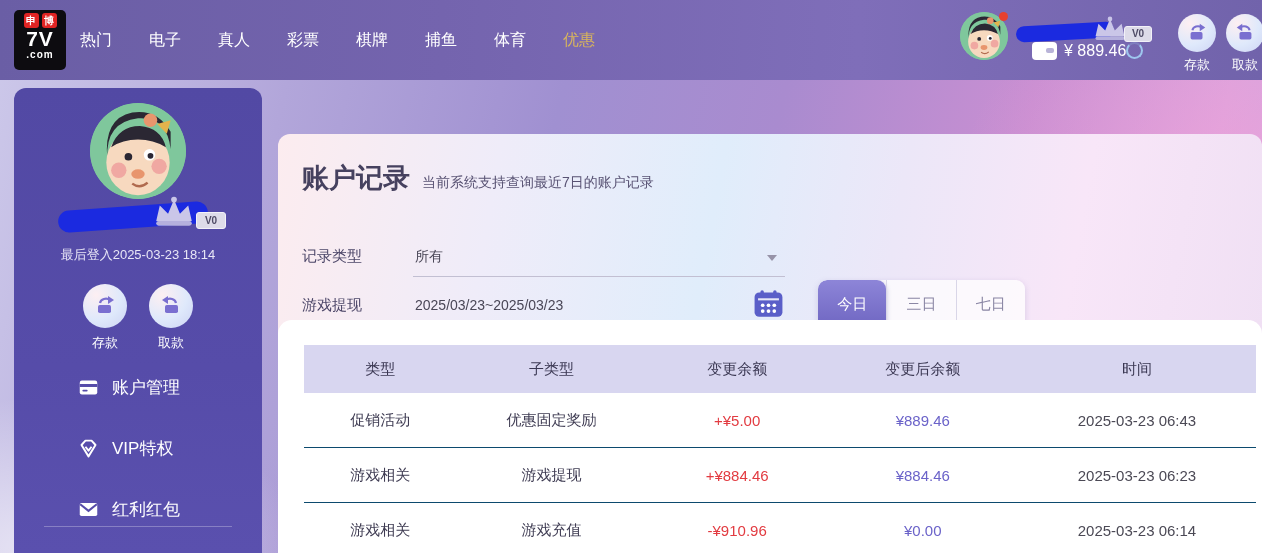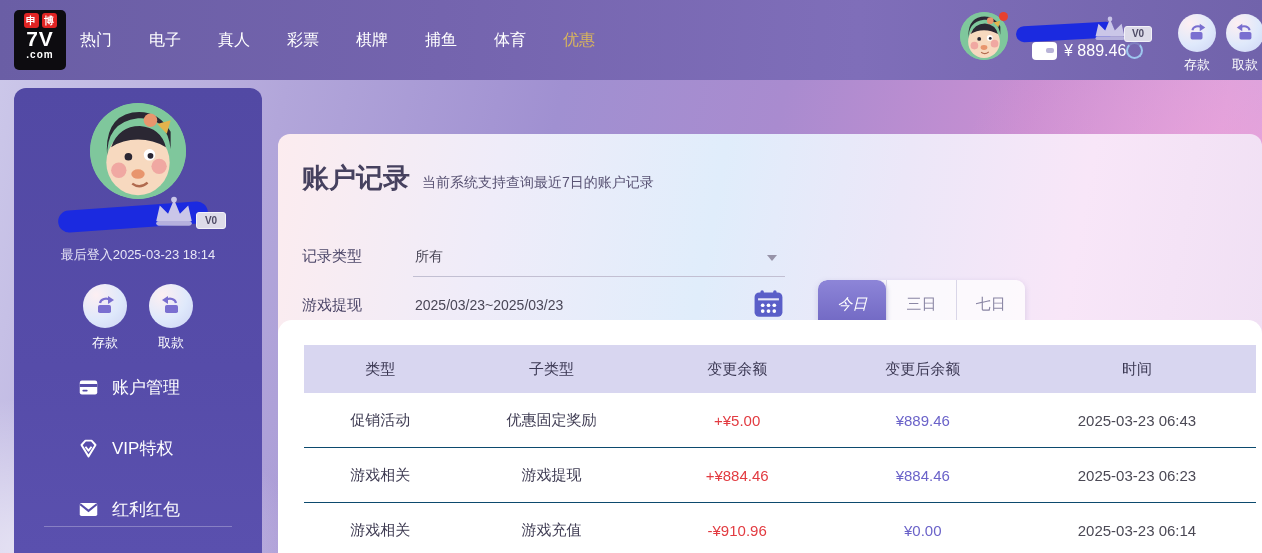--- a/index.html
+++ b/index.html
@@ -86,21 +86,21 @@
   .fc-underline2 { position:absolute; left:135px; top:197px; width:372px; border-top:1px dashed #aaa7bd; }
   .dd-arrow { position:absolute; left:489px; top:121px; width:0; height:0;
     border-left:5px solid transparent; border-right:5px solid transparent; border-top:6px solid #9793a8; cursor:pointer; }
   .cal-ico { position:absolute; left:475px; top:155px; width:31px; height:29px; cursor:pointer; }
   .range-group { position:absolute; left:540px; top:146px; width:207px; height:49px; border-radius:9px;
     background:rgba(255,255,255,.75); box-shadow:0 2px 6px rgba(90,80,150,.18); display:flex; overflow:hidden; }
   .range-btn { flex:1; display:flex; align-items:center; justify-content:center; font-size:15px;
     color:#8b87a5; cursor:pointer; border-left:1px solid #d9d6e8; }
   .range-btn:first-child { border-left:none; }
   .range-btn.active { background:linear-gradient(180deg,#8d85d8,#6e65c1); color:#fff; border-radius:9px;
-    box-shadow:0 2px 5px rgba(70,60,140,.4);font-style:italic; }
+    box-shadow:0 2px 5px rgba(70,60,140,.4); }
 
   
   .table-card { position:absolute; left:278px; top:320px; width:984px; height:233px; background:#ffffff;
     border-radius:14px 14px 0 0; padding:25px 6px 0 26px; }
   .grid-row { display:grid; grid-template-columns:16% 20% 19% 20% 25%; align-items:center; text-align:center; }
   .t-head { height:48px; background:#d8d6f0; font-size:15px; color:#3b3853; }
   .t-row { height:55px; font-size:15px; border-bottom:1px solid #0c4a6e; }
   .t-row:last-child { border-bottom:none; }
   .cell-type, .cell-subtype { color:#3e3b52; }
   .cell-change { color:#e23b41; }

